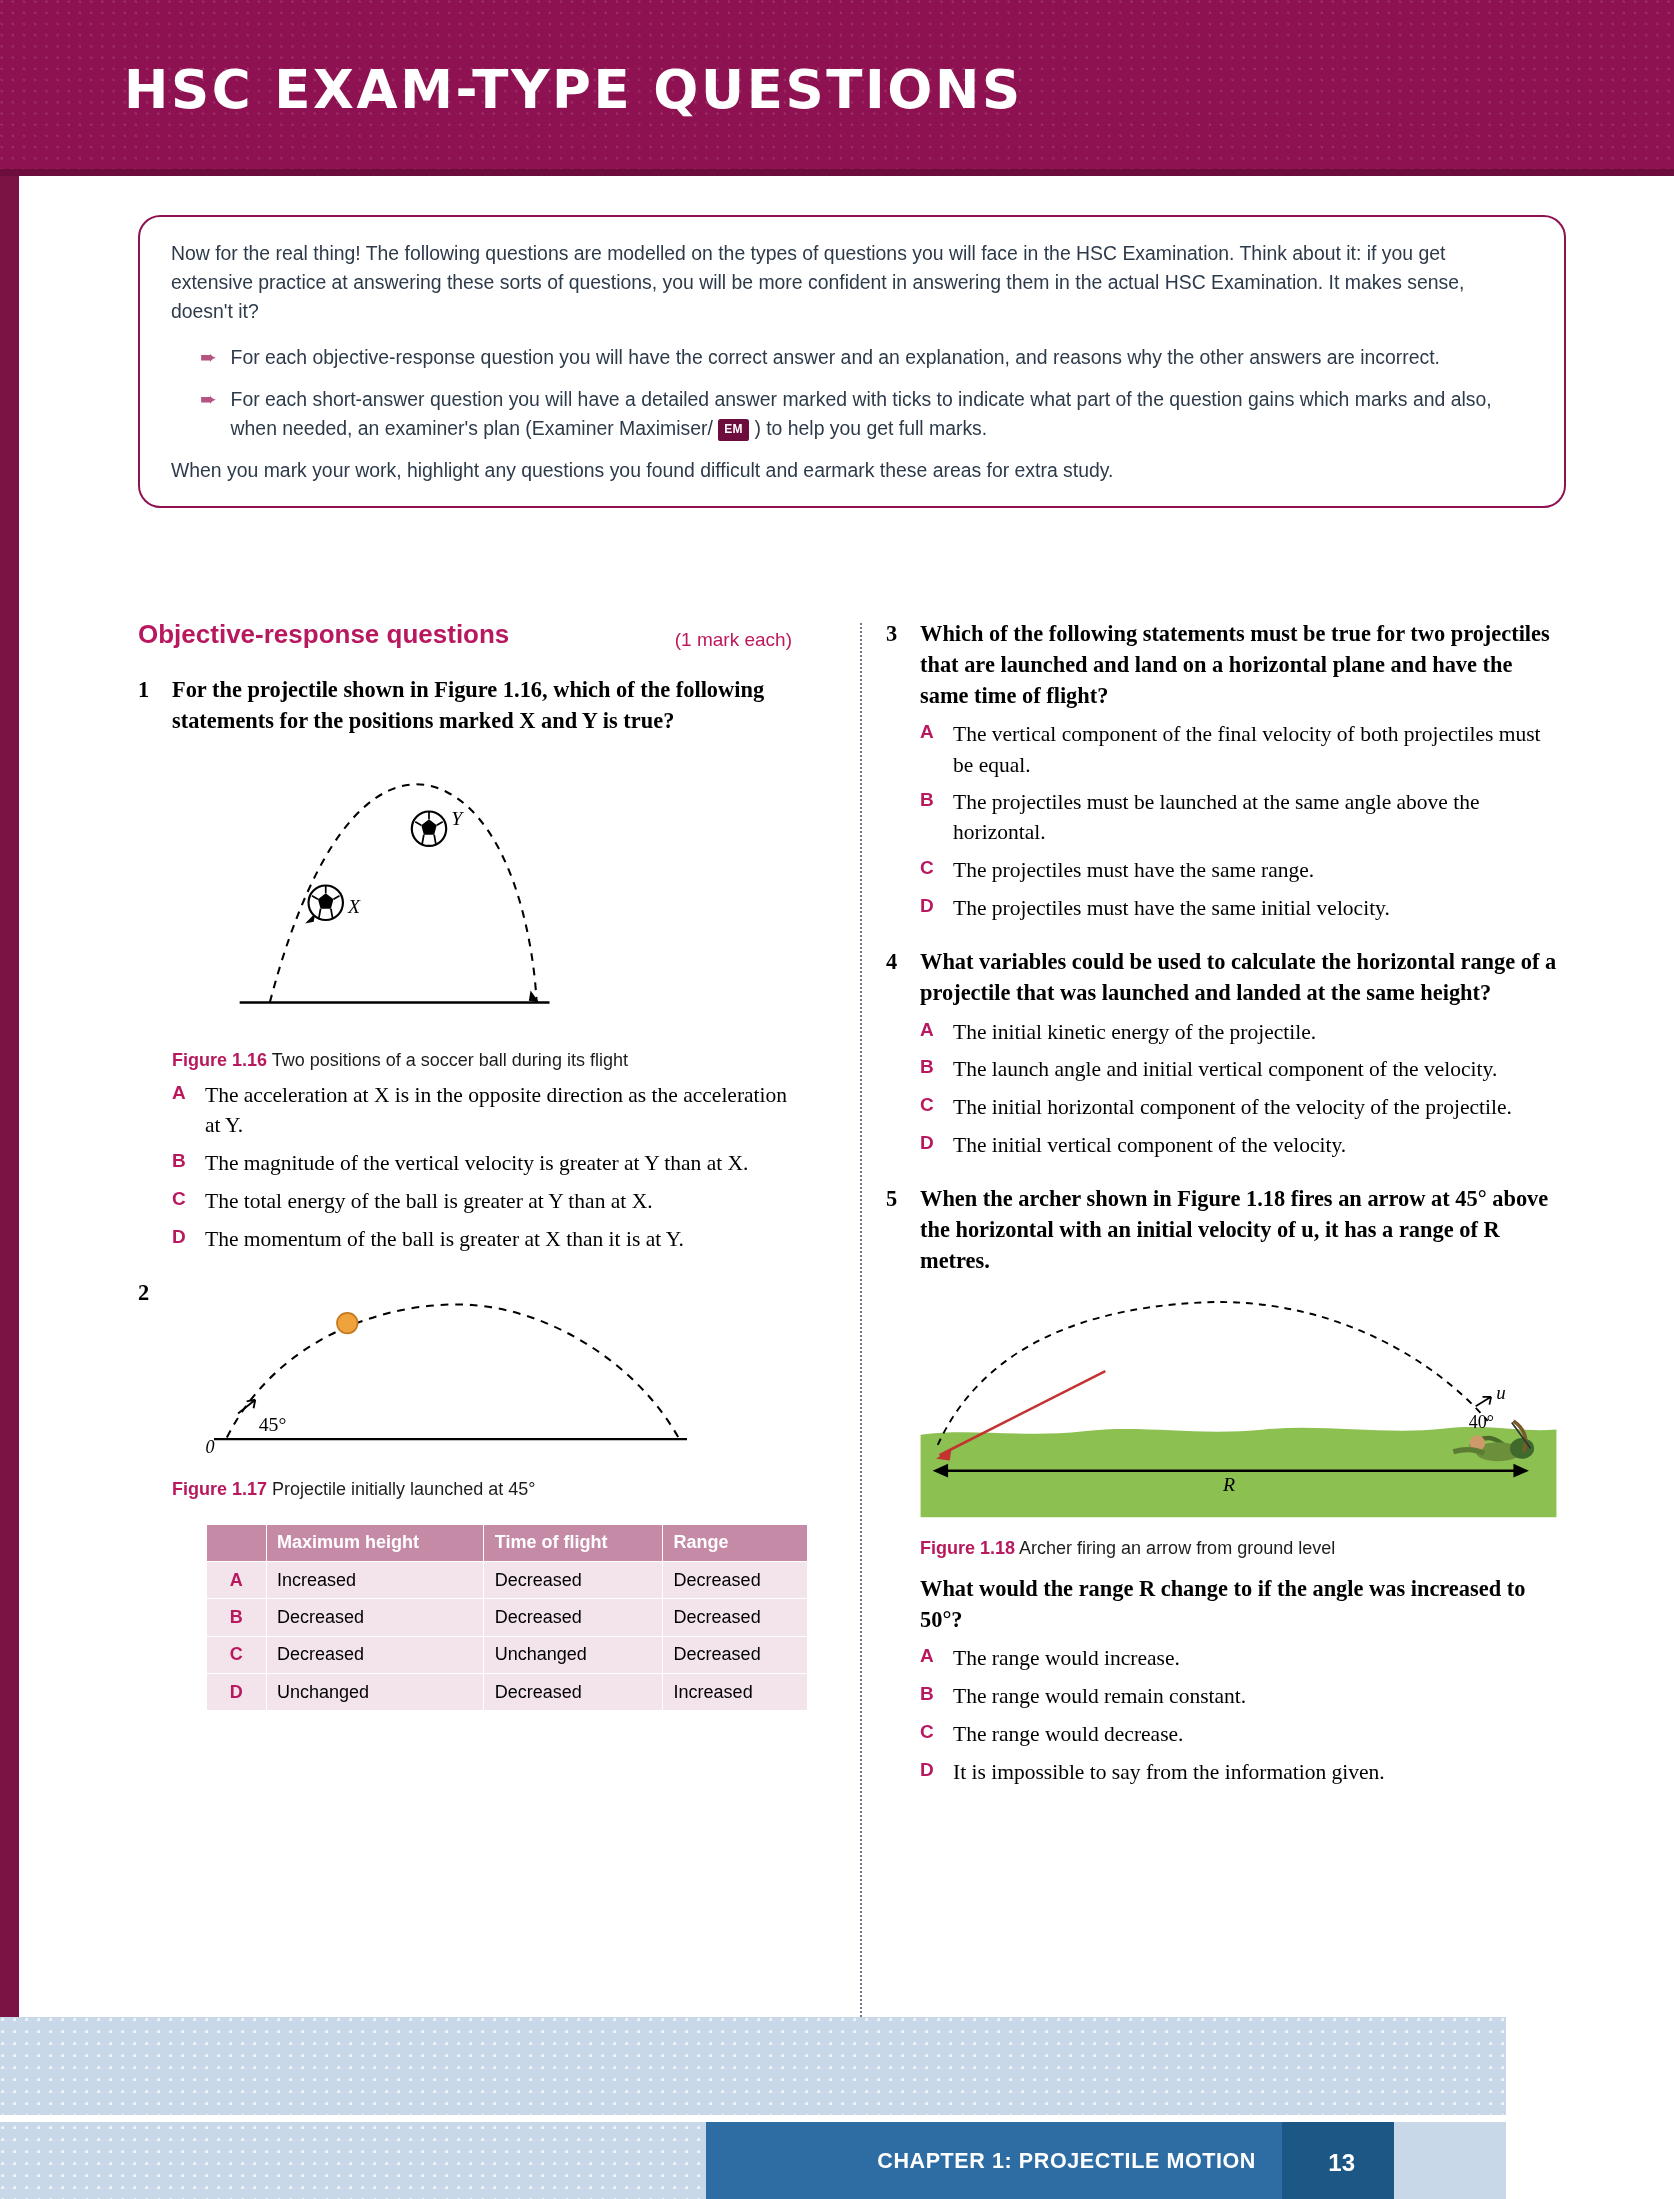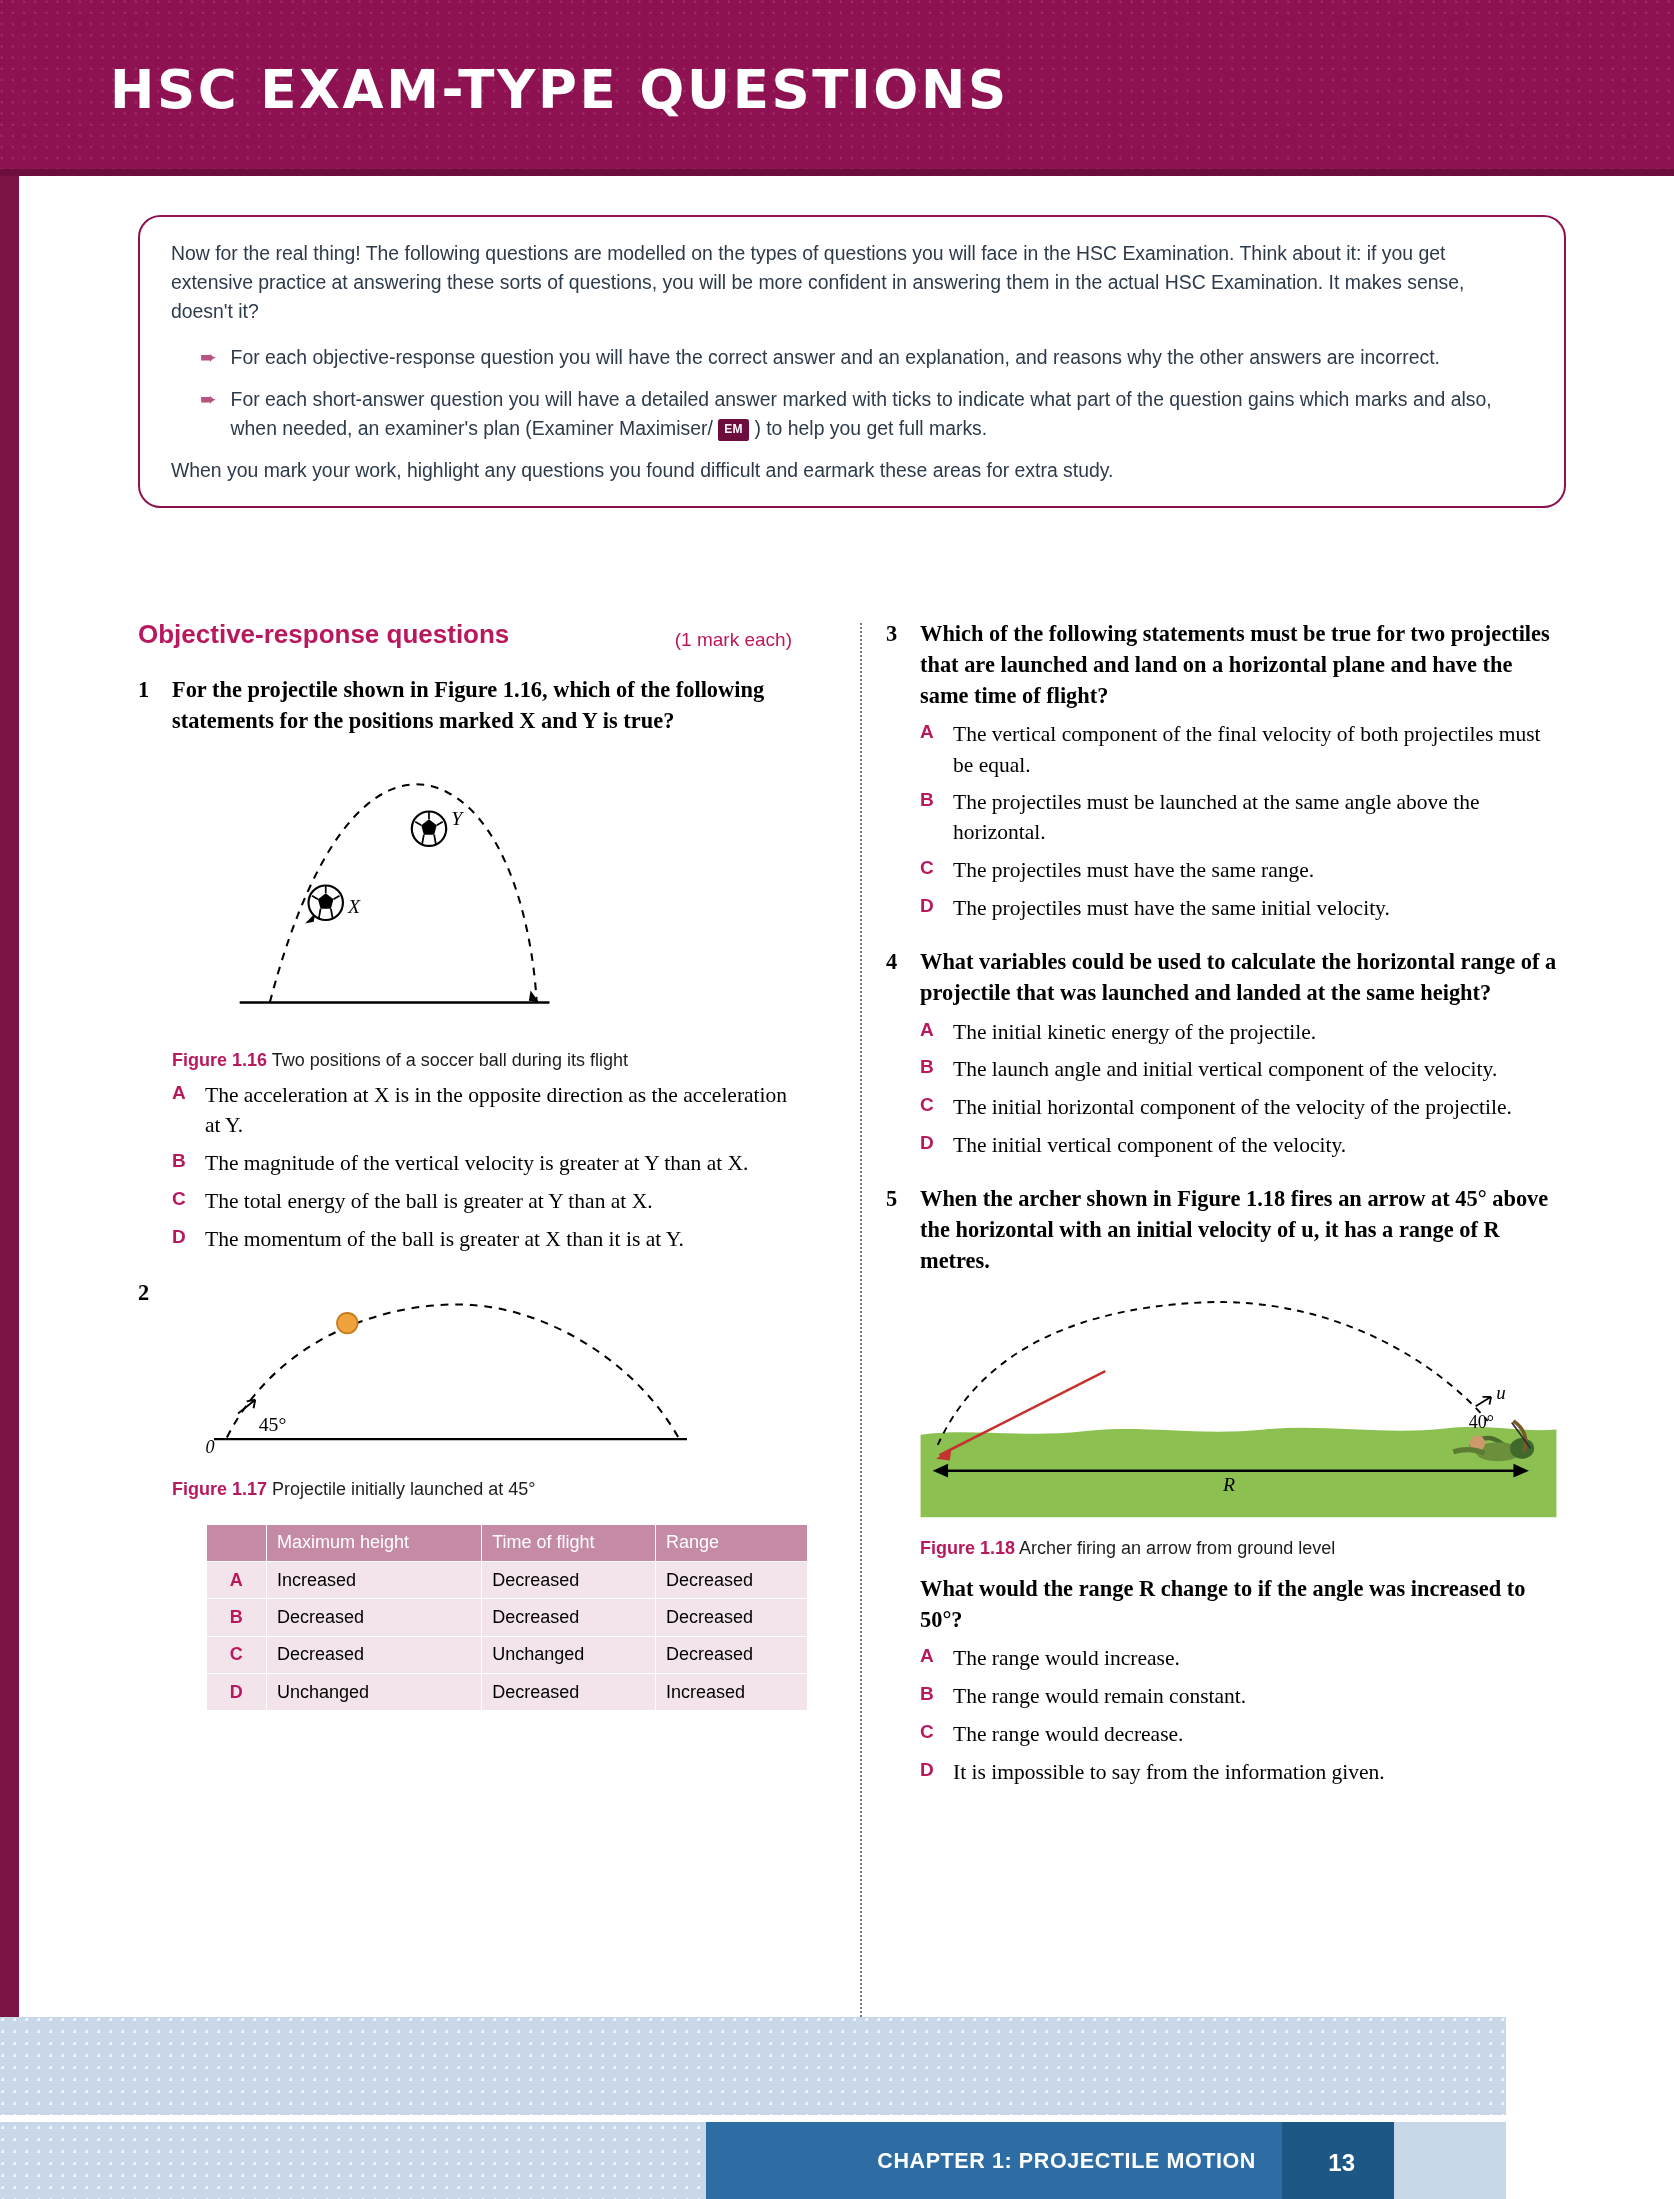--- a/index.html
+++ b/index.html
@@ -28,21 +28,21 @@
   }
   .header-band::after {
     content: "";
     position: absolute;
     left: 0; bottom: 0;
     width: 100%; height: 6.9px;
     background: #6d0d3e;
   }
   .header-title {
     position: absolute;
-    left: 110px;
+    left: 124px;
     top: 89px;
     transform: translateY(-50%);
     color: #ffffff;
     font-size: 53px;
     font-weight: bold;
     letter-spacing: 2.6px;
     font-family: "DejaVu Sans", sans-serif;
     text-transform: uppercase;
   }
 
@@ -195,21 +195,21 @@
   table.answer-table {
     border-collapse: collapse;
     margin-top: 22.4px;
     margin-left: 34px;
     width: 602px;
     font-size: 18px;
   }
   table.answer-table th {
     background: #c48aa6;
     color: #ffffff;
-    font-weight: normal;
+    font-weight: bold;
     text-align: left;
     padding: 7.7px 10.3px;
     border: 1.7px solid #ffffff;
     font-size: 18px;
   }
   table.answer-table th.corner {
     background: #c48aa6;
     width: 38px;
   }
   table.answer-table td {

